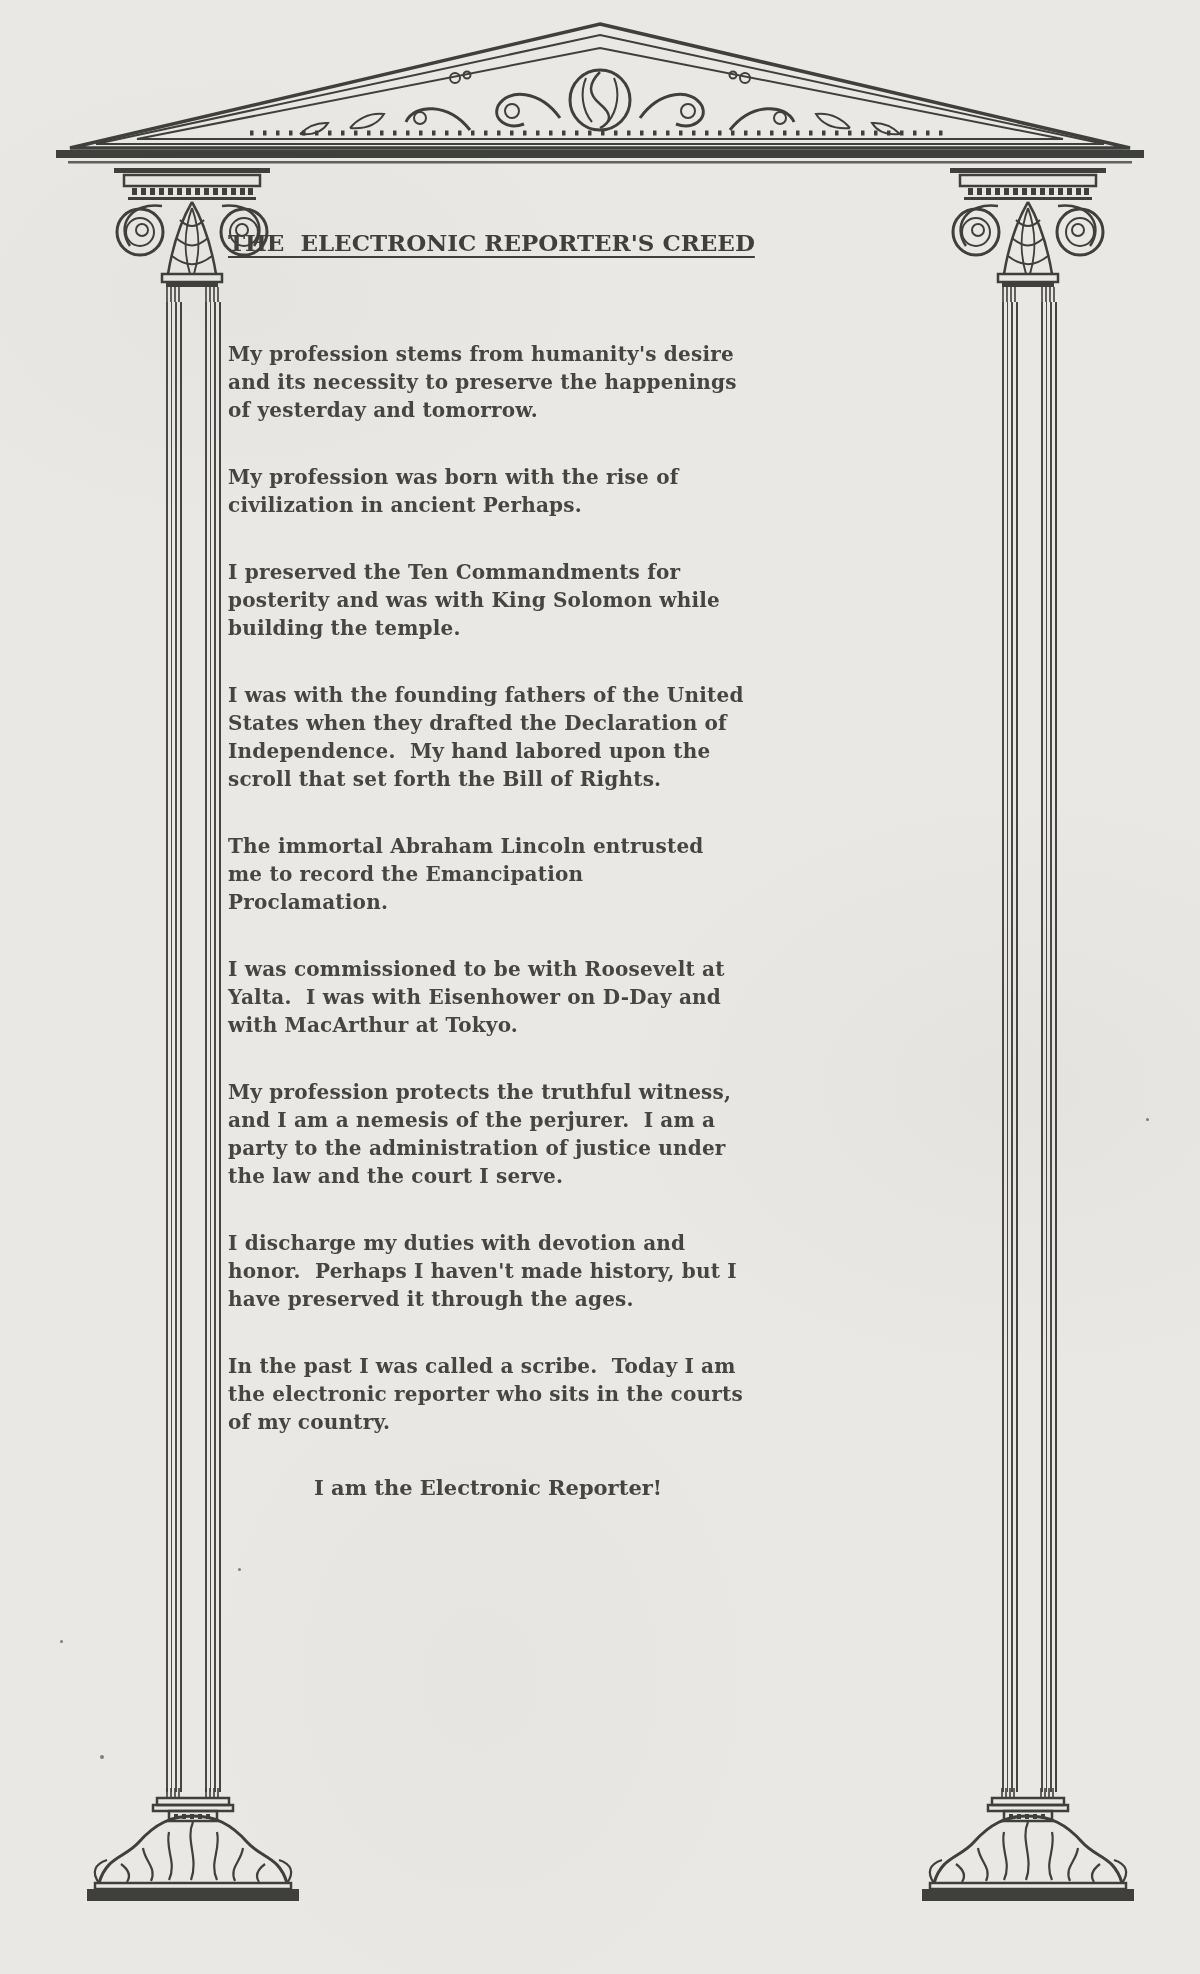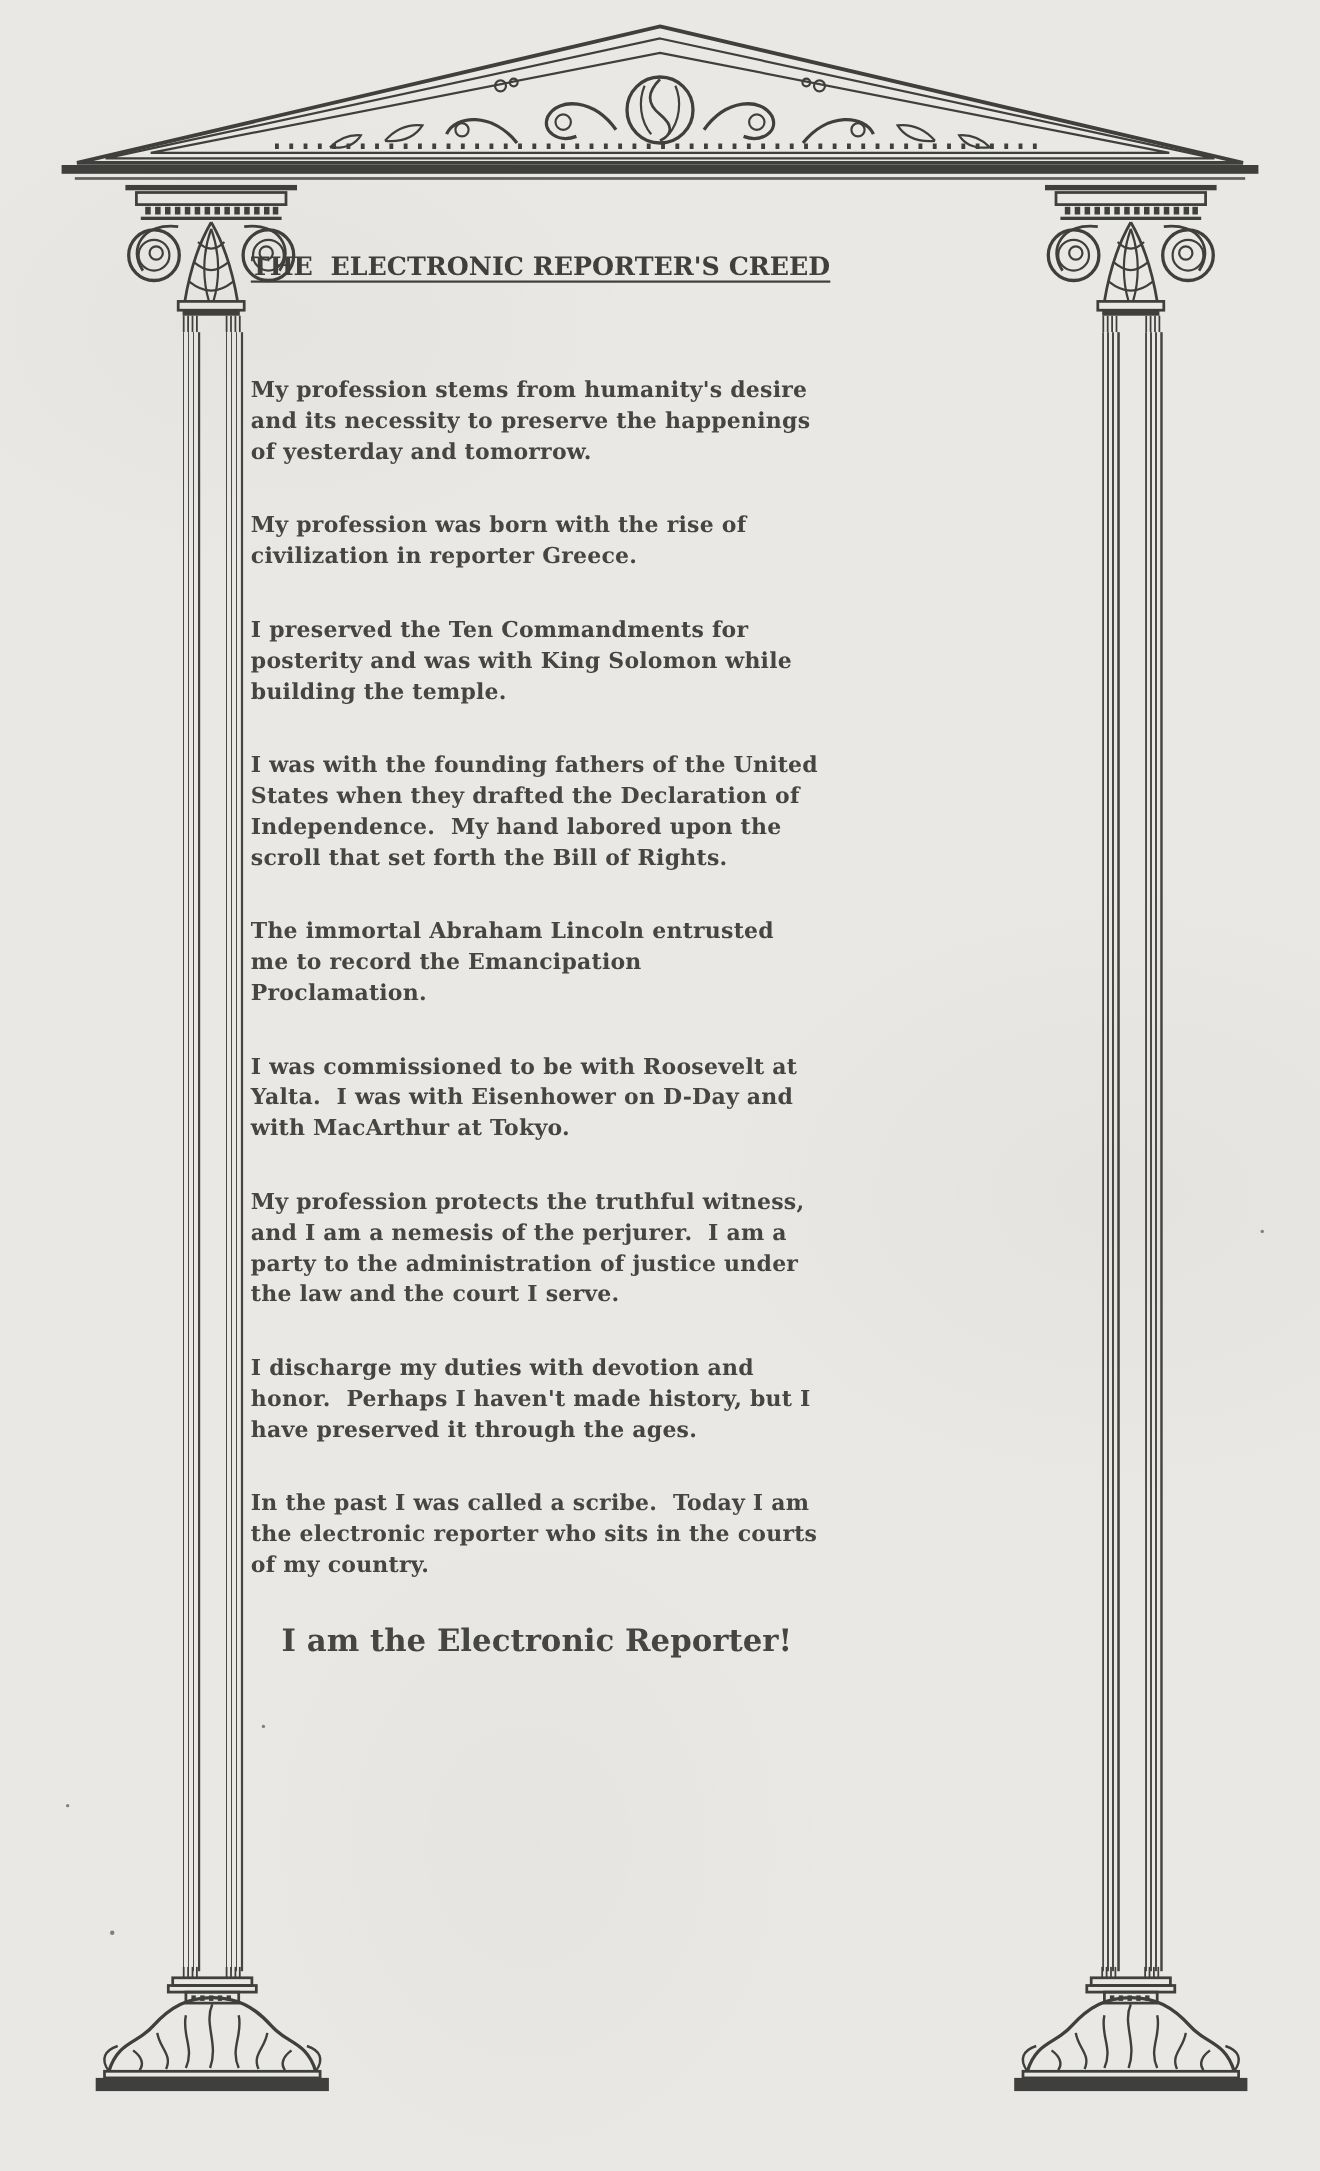--- a/index.html
+++ b/index.html
@@ -43,21 +43,21 @@
     text-decoration-thickness:2px;
   }
   .para{
     margin:0 0 39px 0;
     font-size:20px;font-weight:bold;line-height:28px;
     white-space:pre-wrap;
     letter-spacing:0.2px;
   }
   .closing{
     width:520px;margin-top:14px;
-    font-size:28px;font-weight:bold;text-align:center;
+    font-size:21px;font-weight:bold;text-align:center;
   }
   .speck{position:absolute;width:4px;height:4px;border-radius:50%;background:rgba(40,40,40,0.55);}
 </style>
 </head>
 <body>
 
 <svg width="0" height="0" style="position:absolute" aria-hidden="true">
   <defs>
     <g id="sym-capital" stroke="#3f3f3d" fill="none" stroke-width="2.5">
       <rect x="2" y="0" width="156" height="5" fill="#3f3f3d" stroke="none"></rect>
@@ -183,21 +183,21 @@
       <use href="#sym-base"></use>
     </svg>
 
   <div class="text-block">
     <h1 class="title">THE  ELECTRONIC REPORTER'S CREED</h1>
     <div id="paragraphs">
         <div class="para">My profession stems from humanity's desire
 and its necessity to preserve the happenings
 of yesterday and tomorrow.</div>
         <div class="para">My profession was born with the rise of
-civilization in reporter Greece.</div>
+civilization in ancient Perhaps.</div>
         <div class="para">I preserved the Ten Commandments for
 posterity and was with King Solomon while
 building the temple.</div>
         <div class="para">I was with the founding fathers of the United
 States when they drafted the Declaration of
 Independence.  My hand labored upon the
 scroll that set forth the Bill of Rights.</div>
         <div class="para">The immortal Abraham Lincoln entrusted
 me to record the Emancipation
 Proclamation.</div>

